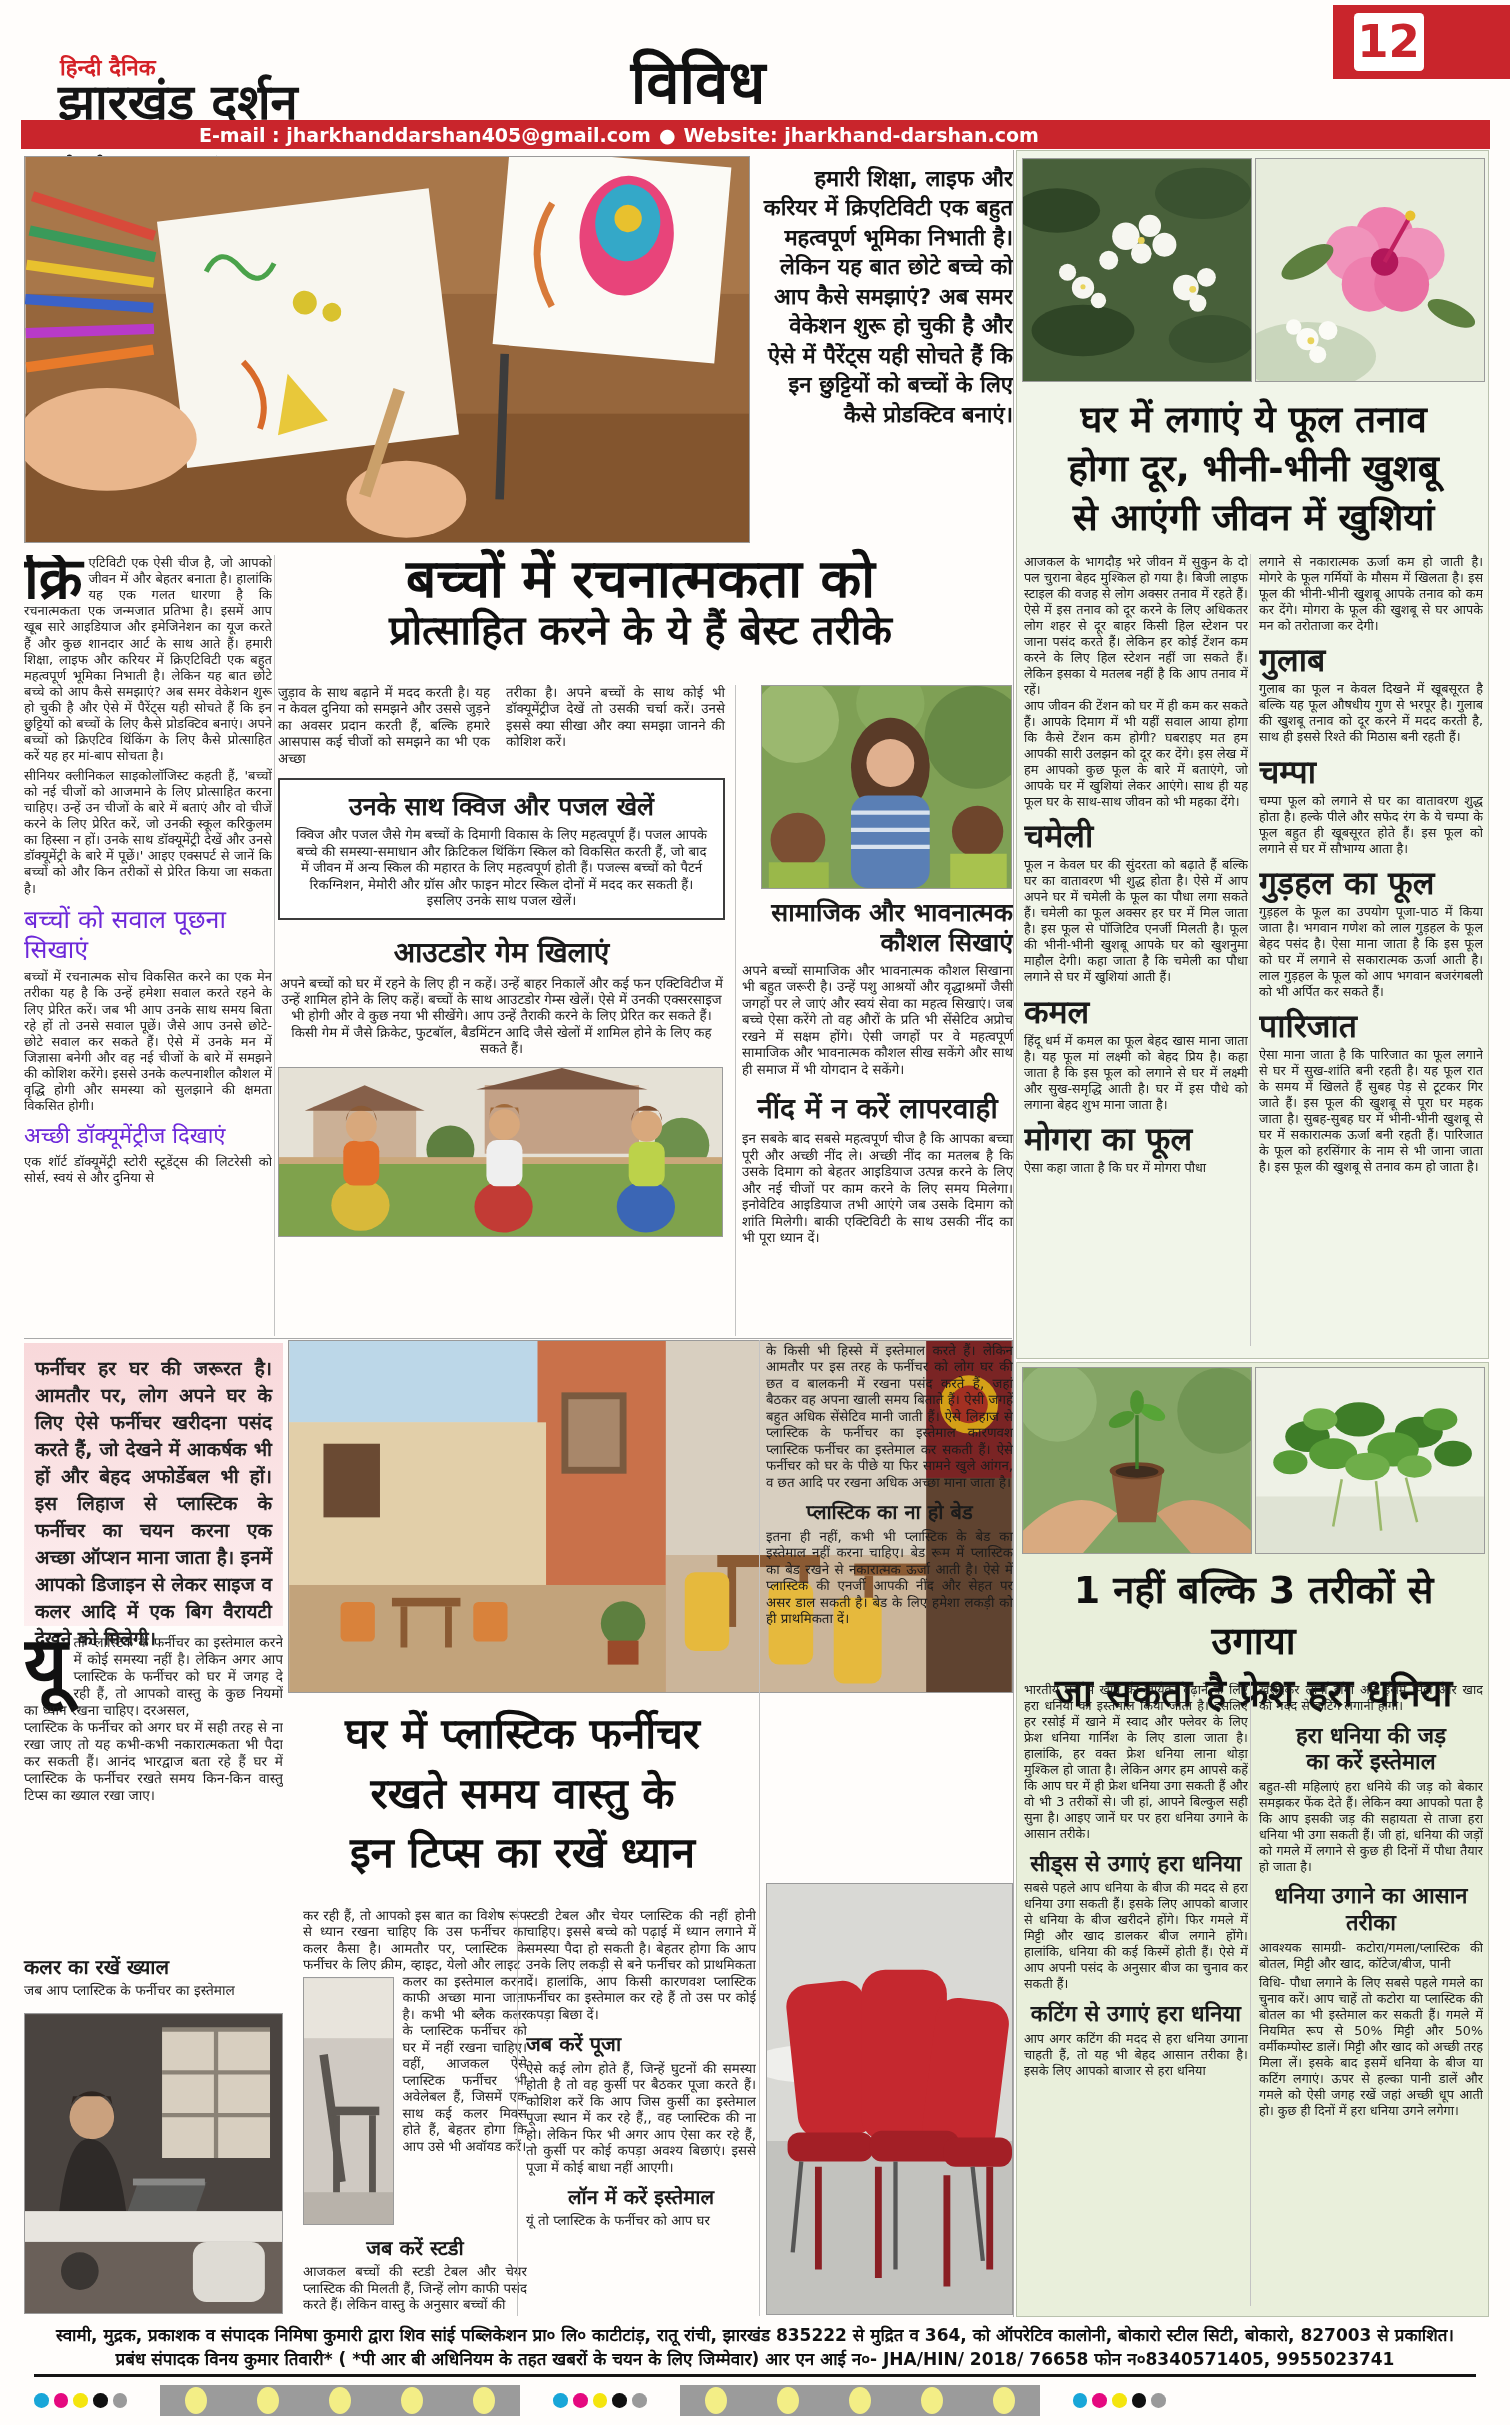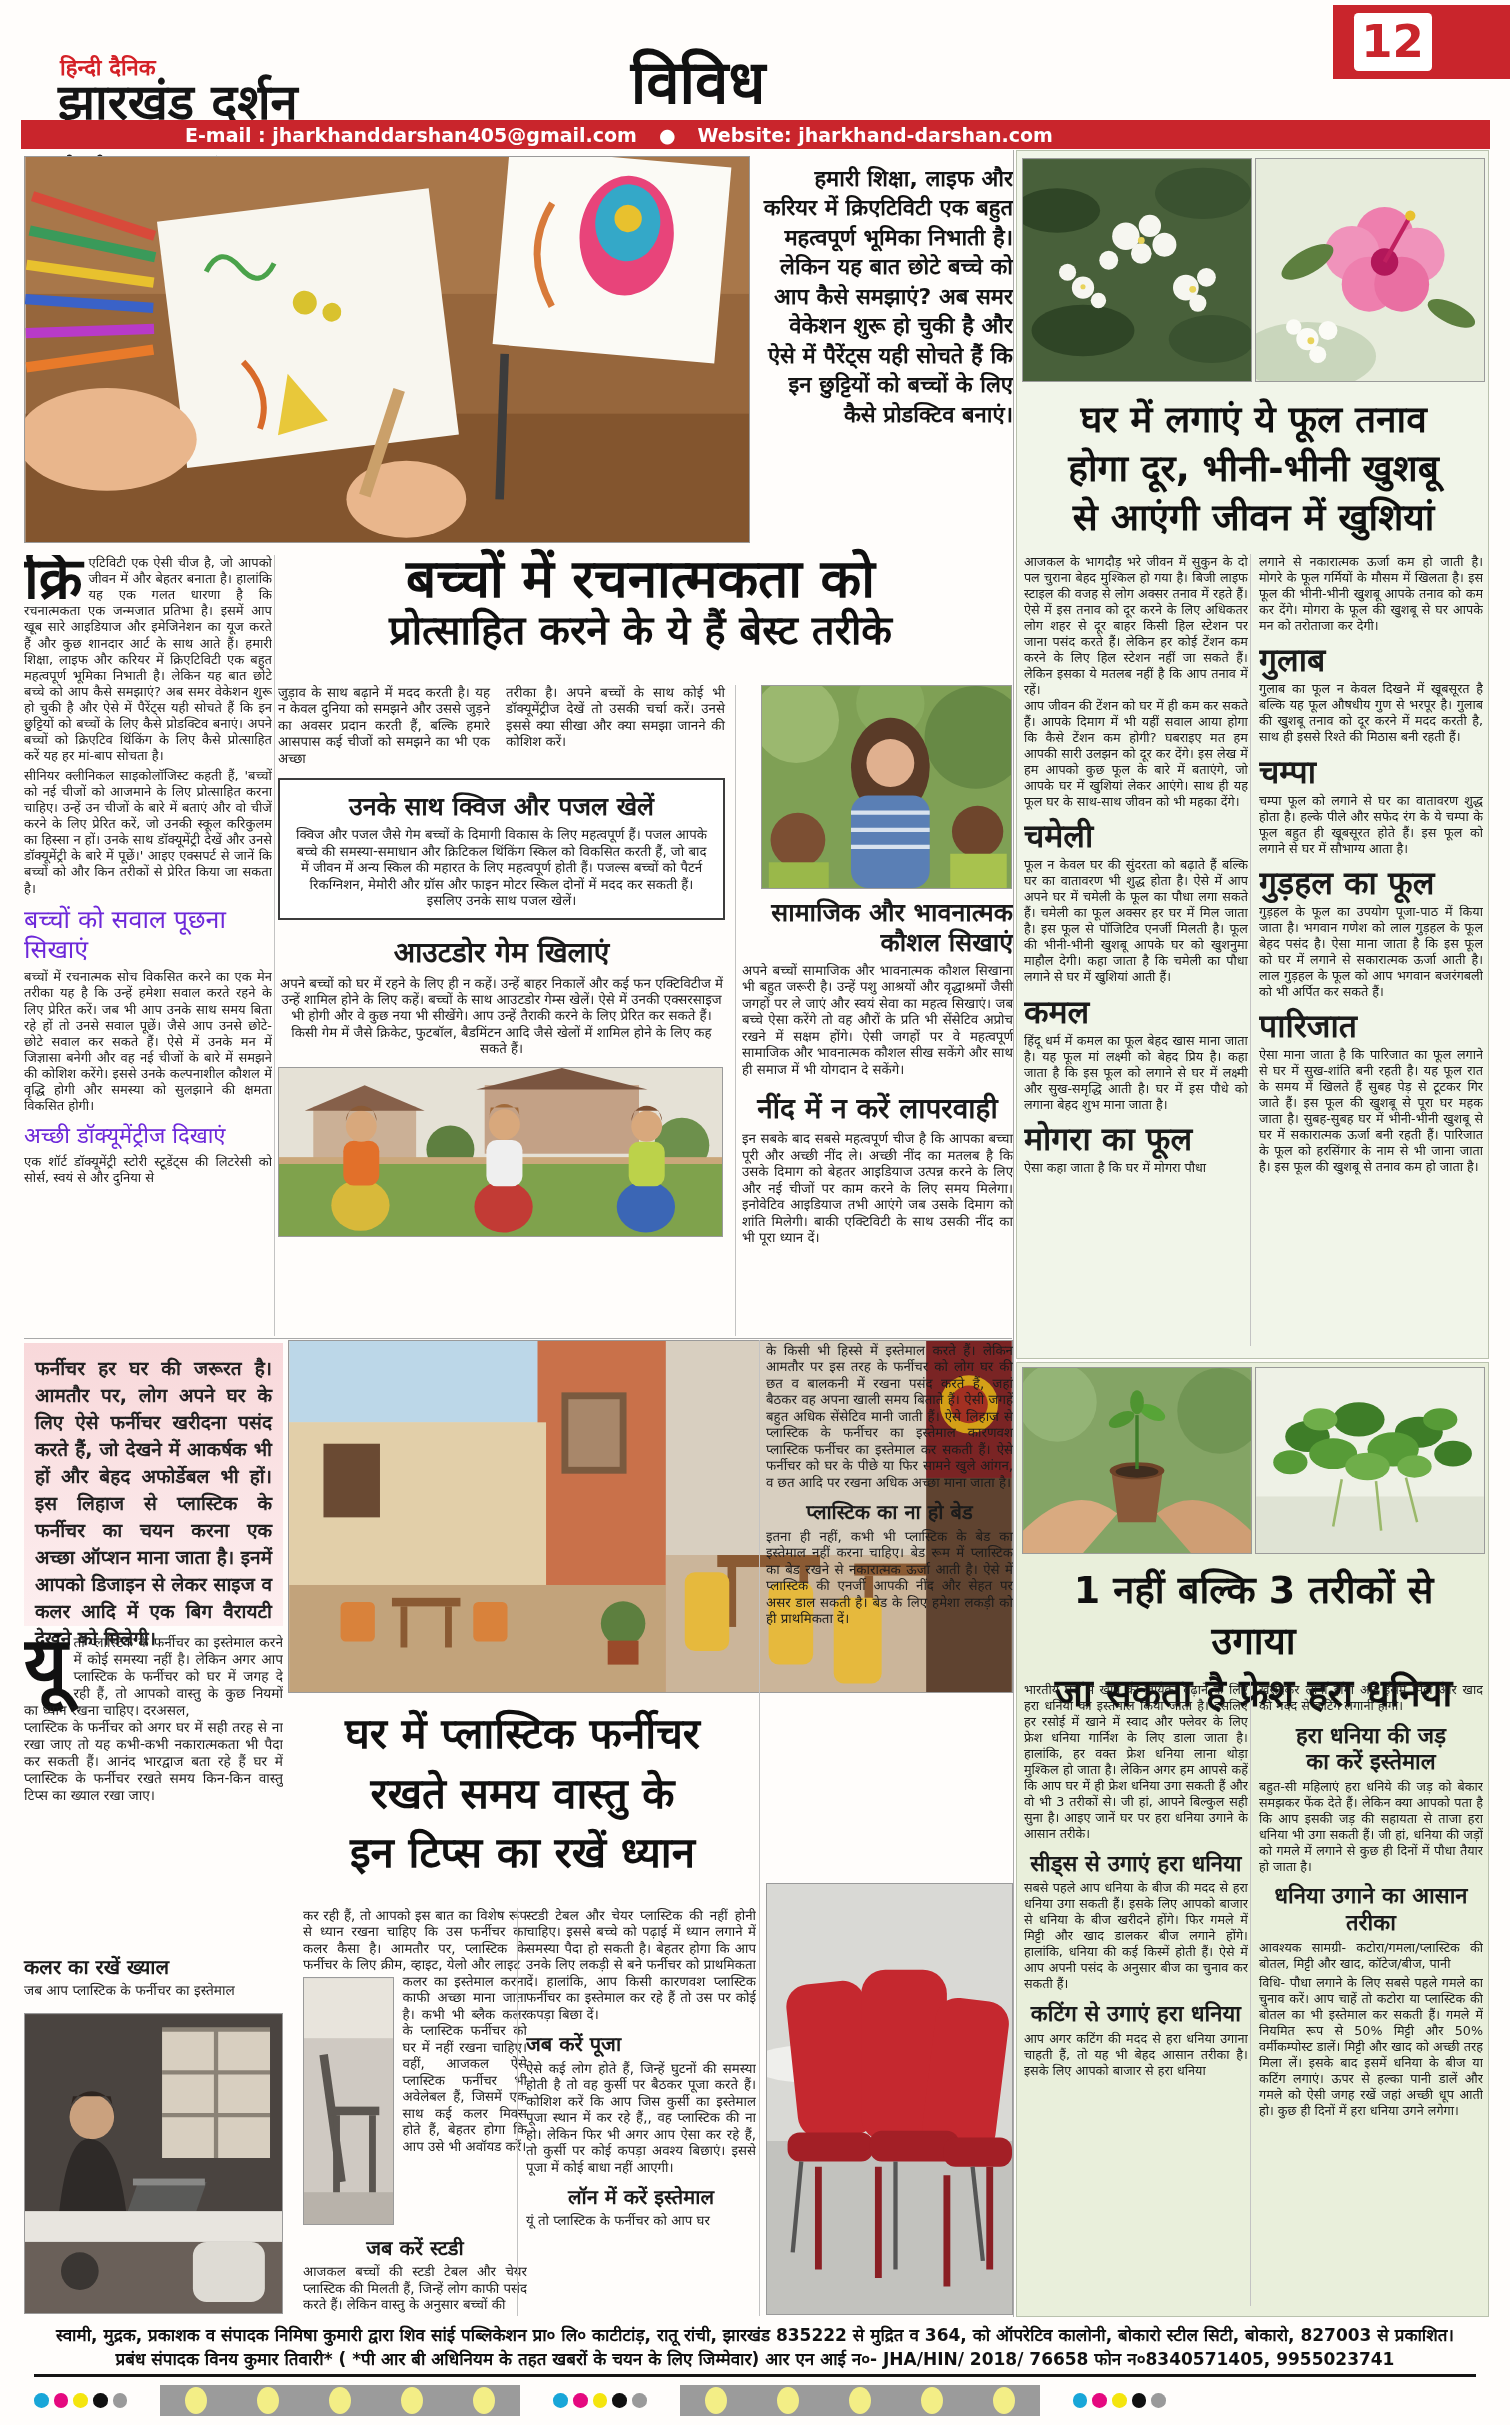--- a/index.html
+++ b/index.html
@@ -13,22 +13,22 @@
 .body-txt{font-size:13.3px;line-height:1.24;text-align:justify;color:#1c1c1c}
 .rule-v{position:absolute;width:0.9px;background:#c3c3c3}
 .rule-h{position:absolute;height:0.9px;background:#c3c3c3}
 svg{display:block}
 
 .tagline{font-size:22px;font-weight:bold;color:#d42127}
 .masthead{font-size:49px;font-weight:bold;color:#151515;line-height:1.05}
 .dateline{font-size:18px;font-weight:bold;color:#222}
 .section-title{font-size:60px;font-weight:bold;color:#111}
 .pagebox{background:#c9252c}
-.pagebox .inner{position:absolute;left:20.6px;top:7.7px;width:78px;height:58px;background:#fff;border-radius:4.3px;display:flex;align-items:center;justify-content:center;font-size:45px;font-weight:bold;color:#c9252c}
-.contactbar{background:#c9252c;color:#fff;font-weight:bold;font-size:19px;display:flex;align-items:center;justify-content:center;gap:22px}
+.pagebox .inner{position:absolute;left:20.6px;top:7.7px;width:70px;height:58px;background:#fff;border-radius:4.3px;display:flex;align-items:center;justify-content:center;font-size:45px;font-weight:bold;color:#c9252c}
+.contactbar{background:#c9252c;color:#fff;font-weight:bold;font-size:19px;display:flex;align-items:center;justify-content:center;gap:8px}
 
 .a1-intro{font-size:22px;font-weight:bold;line-height:1.34;text-align:right;color:#141414}
 .a1-h1{font-size:53px;font-weight:bold;line-height:1.08;color:#101010}
 .a1-h2{font-size:40px;font-weight:bold;line-height:1.15;color:#101010}
 .dropcap{float:left;font-weight:bold;line-height:.82;padding-right:6px;color:#111}
 .subhead1{font-size:25px;font-weight:normal;line-height:1.18;margin:8.6px 0 5.1px;color:#6d28d9}
 .quizbox{border:2.6px solid #3c3c3c;padding:8.6px 12px;margin-top:10.3px;background:#fff}
 .qb-head{font-size:25px;font-weight:bold;text-align:center;margin-bottom:5.1px}
 .midhead{font-size:28px;font-weight:bold;text-align:center;margin:12px 0 5.1px}
 

